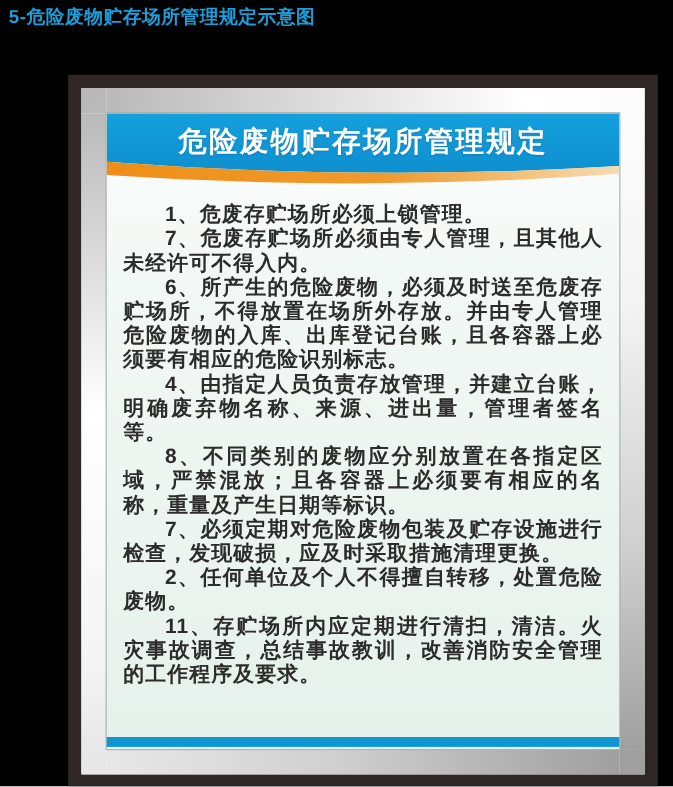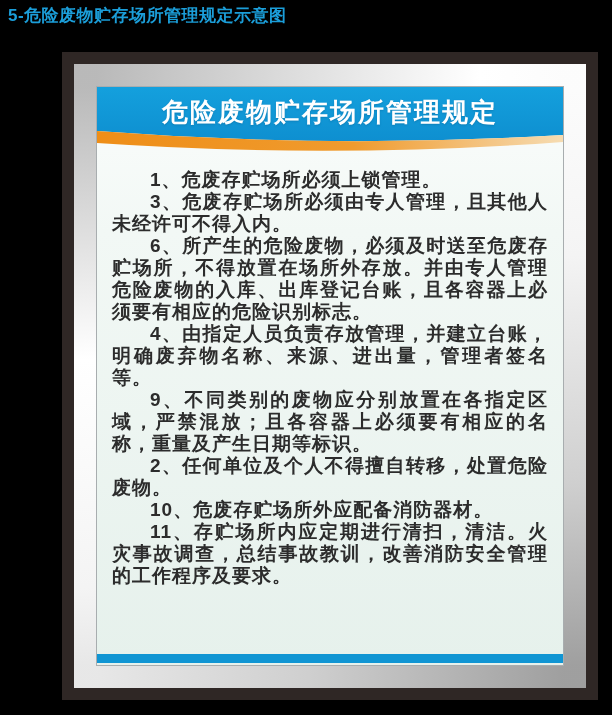--- a/index.html
+++ b/index.html
@@ -11,21 +11,21 @@
     overflow:hidden;
   }
   .page-heading{
     position:absolute;left:8px;top:4px;
     font-size:17px;font-weight:800;
     color:#1b9ed9;
     letter-spacing:0.5px;
   }
   
   .poster-dark-frame{
-    position:absolute;left:62px;top:52px;
+    position:absolute;left:62px;top:68px;
     width:536px;height:648px;
     background:#2f2725;
     box-sizing:border-box;
     padding:12px;
   }
   .poster-silver-frame{
     width:100%;height:100%;
     box-sizing:border-box;
     border:23px solid transparent;
     border-image:linear-gradient(145deg,#b9b9b9 0%,#ffffff 30%,#f4f4f4 55%,#cfcfcf 80%,#9f9f9f 100%) 1;
@@ -98,26 +98,26 @@
               </linearGradient>
             </defs>
             <path d="M0 0 H466 V48 Q233 62 0 44 Z" fill="url(#blueGrad)"></path>
             <path d="M0 44 Q233 62 466 48 L466 55 Q233 72 0 56 Z" fill="url(#orangeGrad)"></path>
           </svg>
           <div class="poster-title">危险废物贮存场所管理规定</div>
         </div>
 
         <div class="rules">
           <p>1、危废存贮场所必须上锁管理。</p>
-          <p>3、危废存贮场所必须由专人管理，且其他人未经许可不得入内。</p>
+          <p>7、危废存贮场所必须由专人管理，且其他人未经许可不得入内。</p>
           <p>6、所产生的危险废物，必须及时送至危废存贮场所，不得放置在场所外存放。并由专人管理危险废物的入库、出库登记台账，且各容器上必须要有相应的危险识别标志。</p>
           <p>4、由指定人员负责存放管理，并建立台账，明确废弃物名称、来源、进出量，管理者签名等。</p>
-          <p>9、不同类别的废物应分别放置在各指定区域，严禁混放；且各容器上必须要有相应的名称，重量及产生日期等标识。</p>
+          <p>8、不同类别的废物应分别放置在各指定区域，严禁混放；且各容器上必须要有相应的名称，重量及产生日期等标识。</p>
+          <p>7、必须定期对危险废物包装及贮存设施进行检查，发现破损，应及时采取措施清理更换。</p>
           <p>2、任何单位及个人不得擅自转移，处置危险废物。</p>
-          <p>10、危废存贮场所外应配备消防器材。</p>
           <p>11、存贮场所内应定期进行清扫，清洁。火灾事故调查，总结事故教训，改善消防安全管理的工作程序及要求。</p>
         </div>
 
         <div class="bottom-bar"></div>
 
       </div>
     </div>
   </div>
 
 </div>

